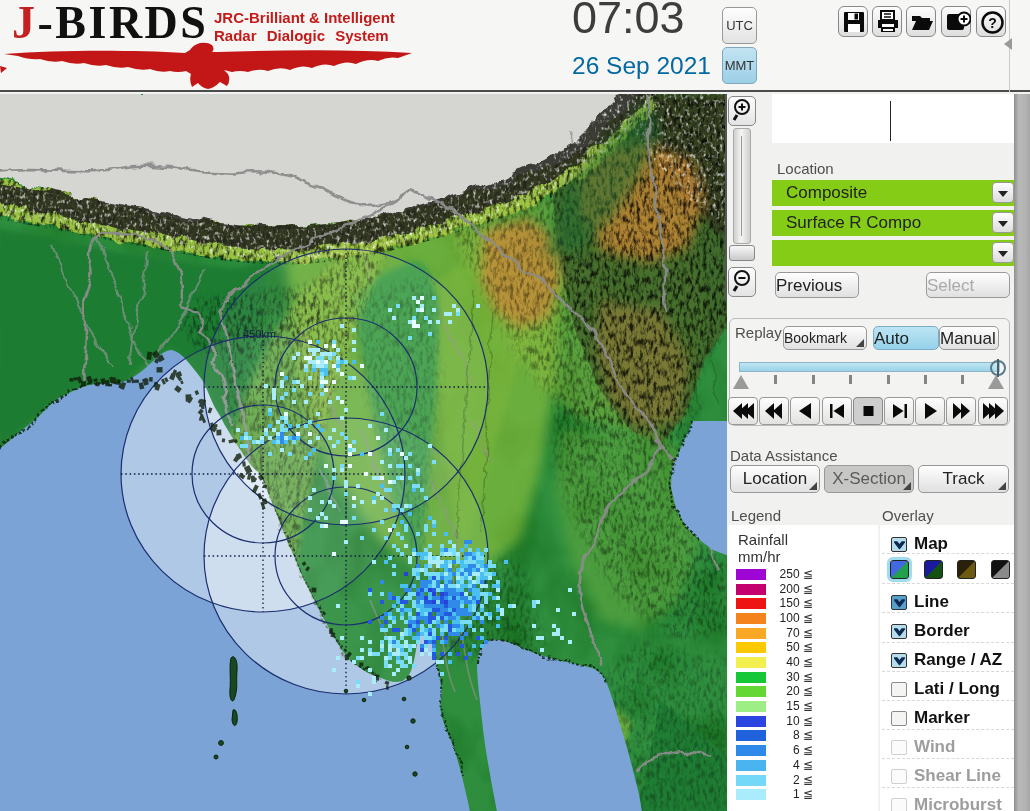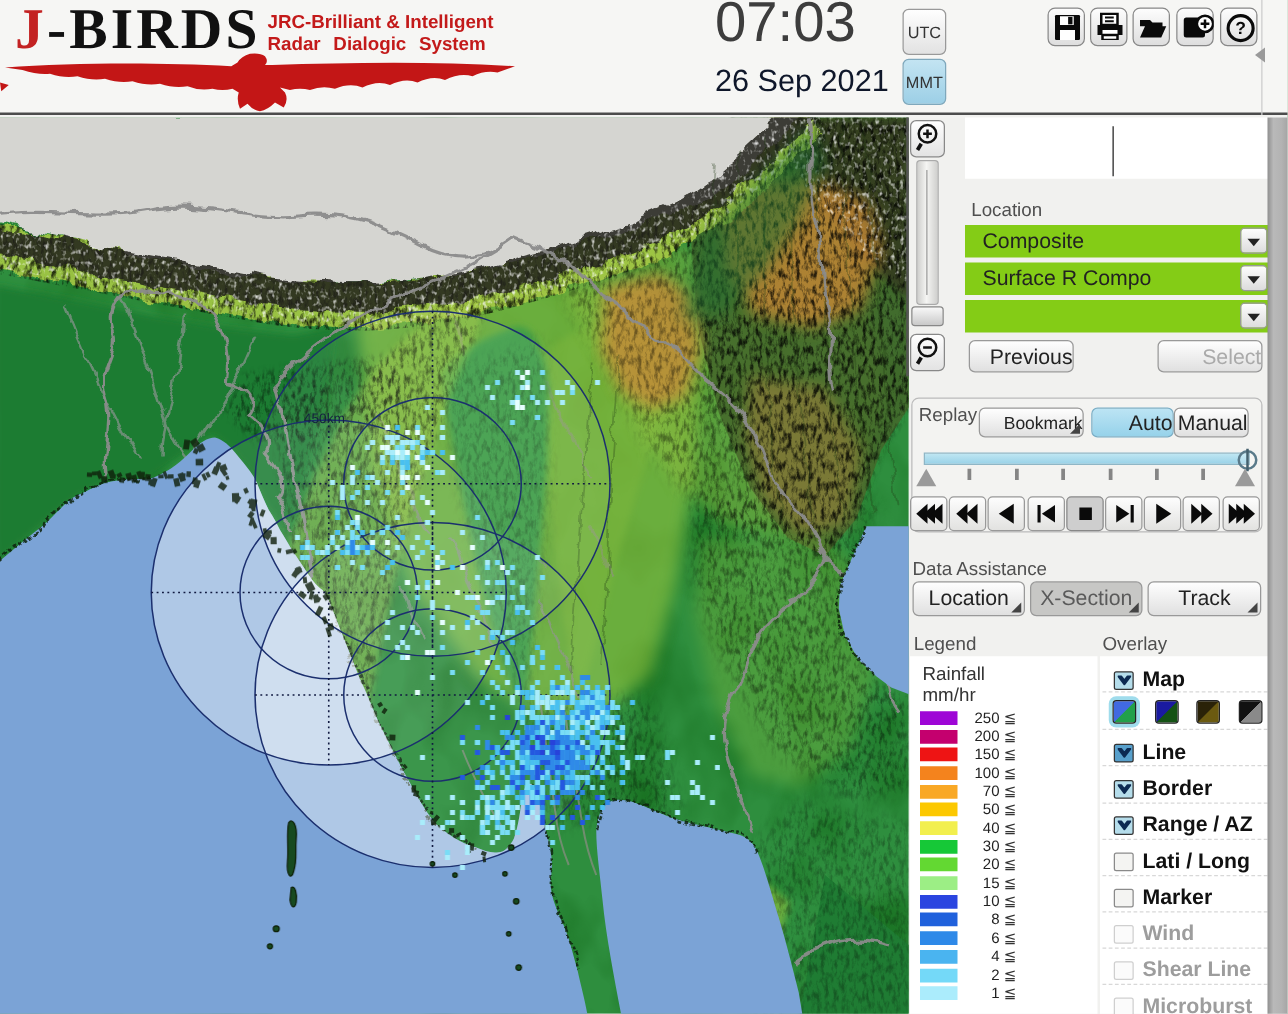--- a/index.html
+++ b/index.html
@@ -4,21 +4,21 @@
 html,body{width:1030px;height:811px;overflow:hidden;font-family:"Liberation Sans",sans-serif;background:#f2f2f0}
 #top{position:absolute;left:0;top:0;width:1030px;height:92px;background:#f6f6f4;border-bottom:2px solid #4c4c4c}
 #logoJ{position:absolute;left:12px;top:-4px;font-family:"Liberation Serif",serif;font-weight:bold;font-size:46px;letter-spacing:2.5px;color:#111}
 #logoJ .j{color:#c32222}
 #jrc1{position:absolute;left:214px;top:9px;font-size:15px;font-weight:bold;color:#c31a1a}
 #jrc2{position:absolute;left:214px;top:27px;font-size:15px;font-weight:bold;color:#c31a1a;word-spacing:6px}
 #warnbox{position:absolute;left:484px;top:6px;width:76px;height:80px;background:#fff;border:1px solid #e8e8e8}
 #warnbox span{position:absolute;left:4px;top:25px;color:#9a9a9a;font-size:16px}
 #warngrip{position:absolute;right:1px;bottom:1px;width:0;height:0;border-left:9px solid transparent;border-bottom:9px solid #bbb}
 #clock{position:absolute;left:572px;top:-8px;font-size:45px;color:#3d3d3d}
-#date{position:absolute;left:572px;top:52px;font-size:24.5px;color:#0f172a}
+#date{position:absolute;left:572px;top:52px;font-size:24.5px;color:#0369a1}
 .tzbtn{position:absolute;left:722px;width:35px;height:37px;border:1px solid #999;border-radius:5px;font-size:13px;color:#333;text-align:center;line-height:35px}
 #utc{top:7px;background:linear-gradient(#fefefe,#e2e2e2)}
 #mmt{top:47px;background:linear-gradient(#c3e4f2,#9ccfe6);border-color:#7fa8bc}
 .icbtn{position:absolute;top:6px;width:30px;height:31px;border:1px solid #888;border-radius:6px;background:linear-gradient(#fdfdfd,#dedede)}
 .icbtn svg{position:absolute;left:3px;top:3px}
 #myanmar{position:absolute;left:781px;top:48px;font-size:30px;color:#1c1c1c}
 #topdiv{position:absolute;left:1009px;top:0;width:1px;height:92px;background:#ccc}
 #colarr{position:absolute;left:1004px;top:38px;width:0;height:0;border-top:6px solid transparent;border-bottom:6px solid transparent;border-right:8px solid #9a9a9a}
 #panel{position:absolute;left:727px;top:94px;width:303px;height:717px;background:#f1f1ef}
 #splitter{position:absolute;left:1014px;top:94px;width:16px;height:717px;background:linear-gradient(90deg,#8f8f8f,#b9b9b9 30%,#b3b3b3 70%,#a5a5a5)}
@@ -28,21 +28,21 @@
 #ztrack{position:absolute;left:733px;top:128px;width:18px;height:116px;border:1px solid #aaa;border-radius:3px;background:linear-gradient(90deg,#cfcfcd,#f5f5f3 45%,#cfcfcd)}
 #zline{position:absolute;left:741px;top:136px;width:1px;height:100px;background:#9a9a9a}
 #zhandle{position:absolute;left:729px;top:245px;width:26px;height:16px;border:1px solid #888;border-radius:3px;background:linear-gradient(#f8f8f8,#c9c9c9)}
 #inputbox{position:absolute;left:772px;top:94px;width:244px;height:49px;background:#fff}
 #cursor{position:absolute;left:890px;top:101px;width:1px;height:40px;background:#222}
 .plabel{position:absolute;font-size:15px;color:#4f4f4f}
 .combo{position:absolute;left:772px;width:244px;height:26px;background:#84cc16}
 .combo span{position:absolute;left:14px;top:3px;font-size:17px;color:#222}
 .cbtn{position:absolute;right:2px;top:2px;width:22px;height:21px;border:1px solid #999;border-radius:4px;background:linear-gradient(#fdfdfd,#dcdcdc)}
 .cbtn:after{content:"";position:absolute;left:5px;top:8px;border-left:5px solid transparent;border-right:5px solid transparent;border-top:6px solid #222}
-.pbtn{position:absolute;height:26px;border:1px solid #999;border-radius:5px;background:linear-gradient(#fefefe,#e0e0e0);font-size:17px;color:#222;text-align:right}
+.pbtn{position:absolute;height:26px;border:1px solid #999;border-radius:5px;background:linear-gradient(#fefefe,#e0e0e0);font-size:17px;color:#222;text-align:left}
 .corner:after{content:"";position:absolute;right:2px;bottom:2px;width:0;height:0;border-left:8px solid transparent;border-bottom:8px solid #444}
 #replaybox{position:absolute;left:729px;top:318px;width:281px;height:108px;border:1px solid #bbb;border-radius:6px;background:#f3f3f1}
 #slider{position:absolute;left:739px;top:362px;width:261px;height:10px;background:linear-gradient(#bfe6f2,#9ad2e8);border:1px solid #8fb6c6}
 #shandle{position:absolute;left:990px;top:360px;width:16px;height:16px;border:2px solid #5a7a8a;border-radius:50%;background:rgba(255,255,255,.2)}
 #sline{position:absolute;left:997px;top:359px;width:2px;height:18px;background:#44606e}
 .tick{position:absolute;top:375px;width:3px;height:9px;background:#858585}
 .tri{position:absolute;top:375px;width:0;height:0;border-left:8px solid transparent;border-right:8px solid transparent;border-bottom:14px solid #9a9a9a}
 .playbtn{position:absolute;top:397px;width:30px;height:28px;border:1px solid #999;border-radius:4px;background:linear-gradient(#fdfdfd,#e2e2e0)}
 .playbtn svg{position:absolute;left:2px;top:3px}
 #stopbtn{background:#cecece;border-color:#888}

